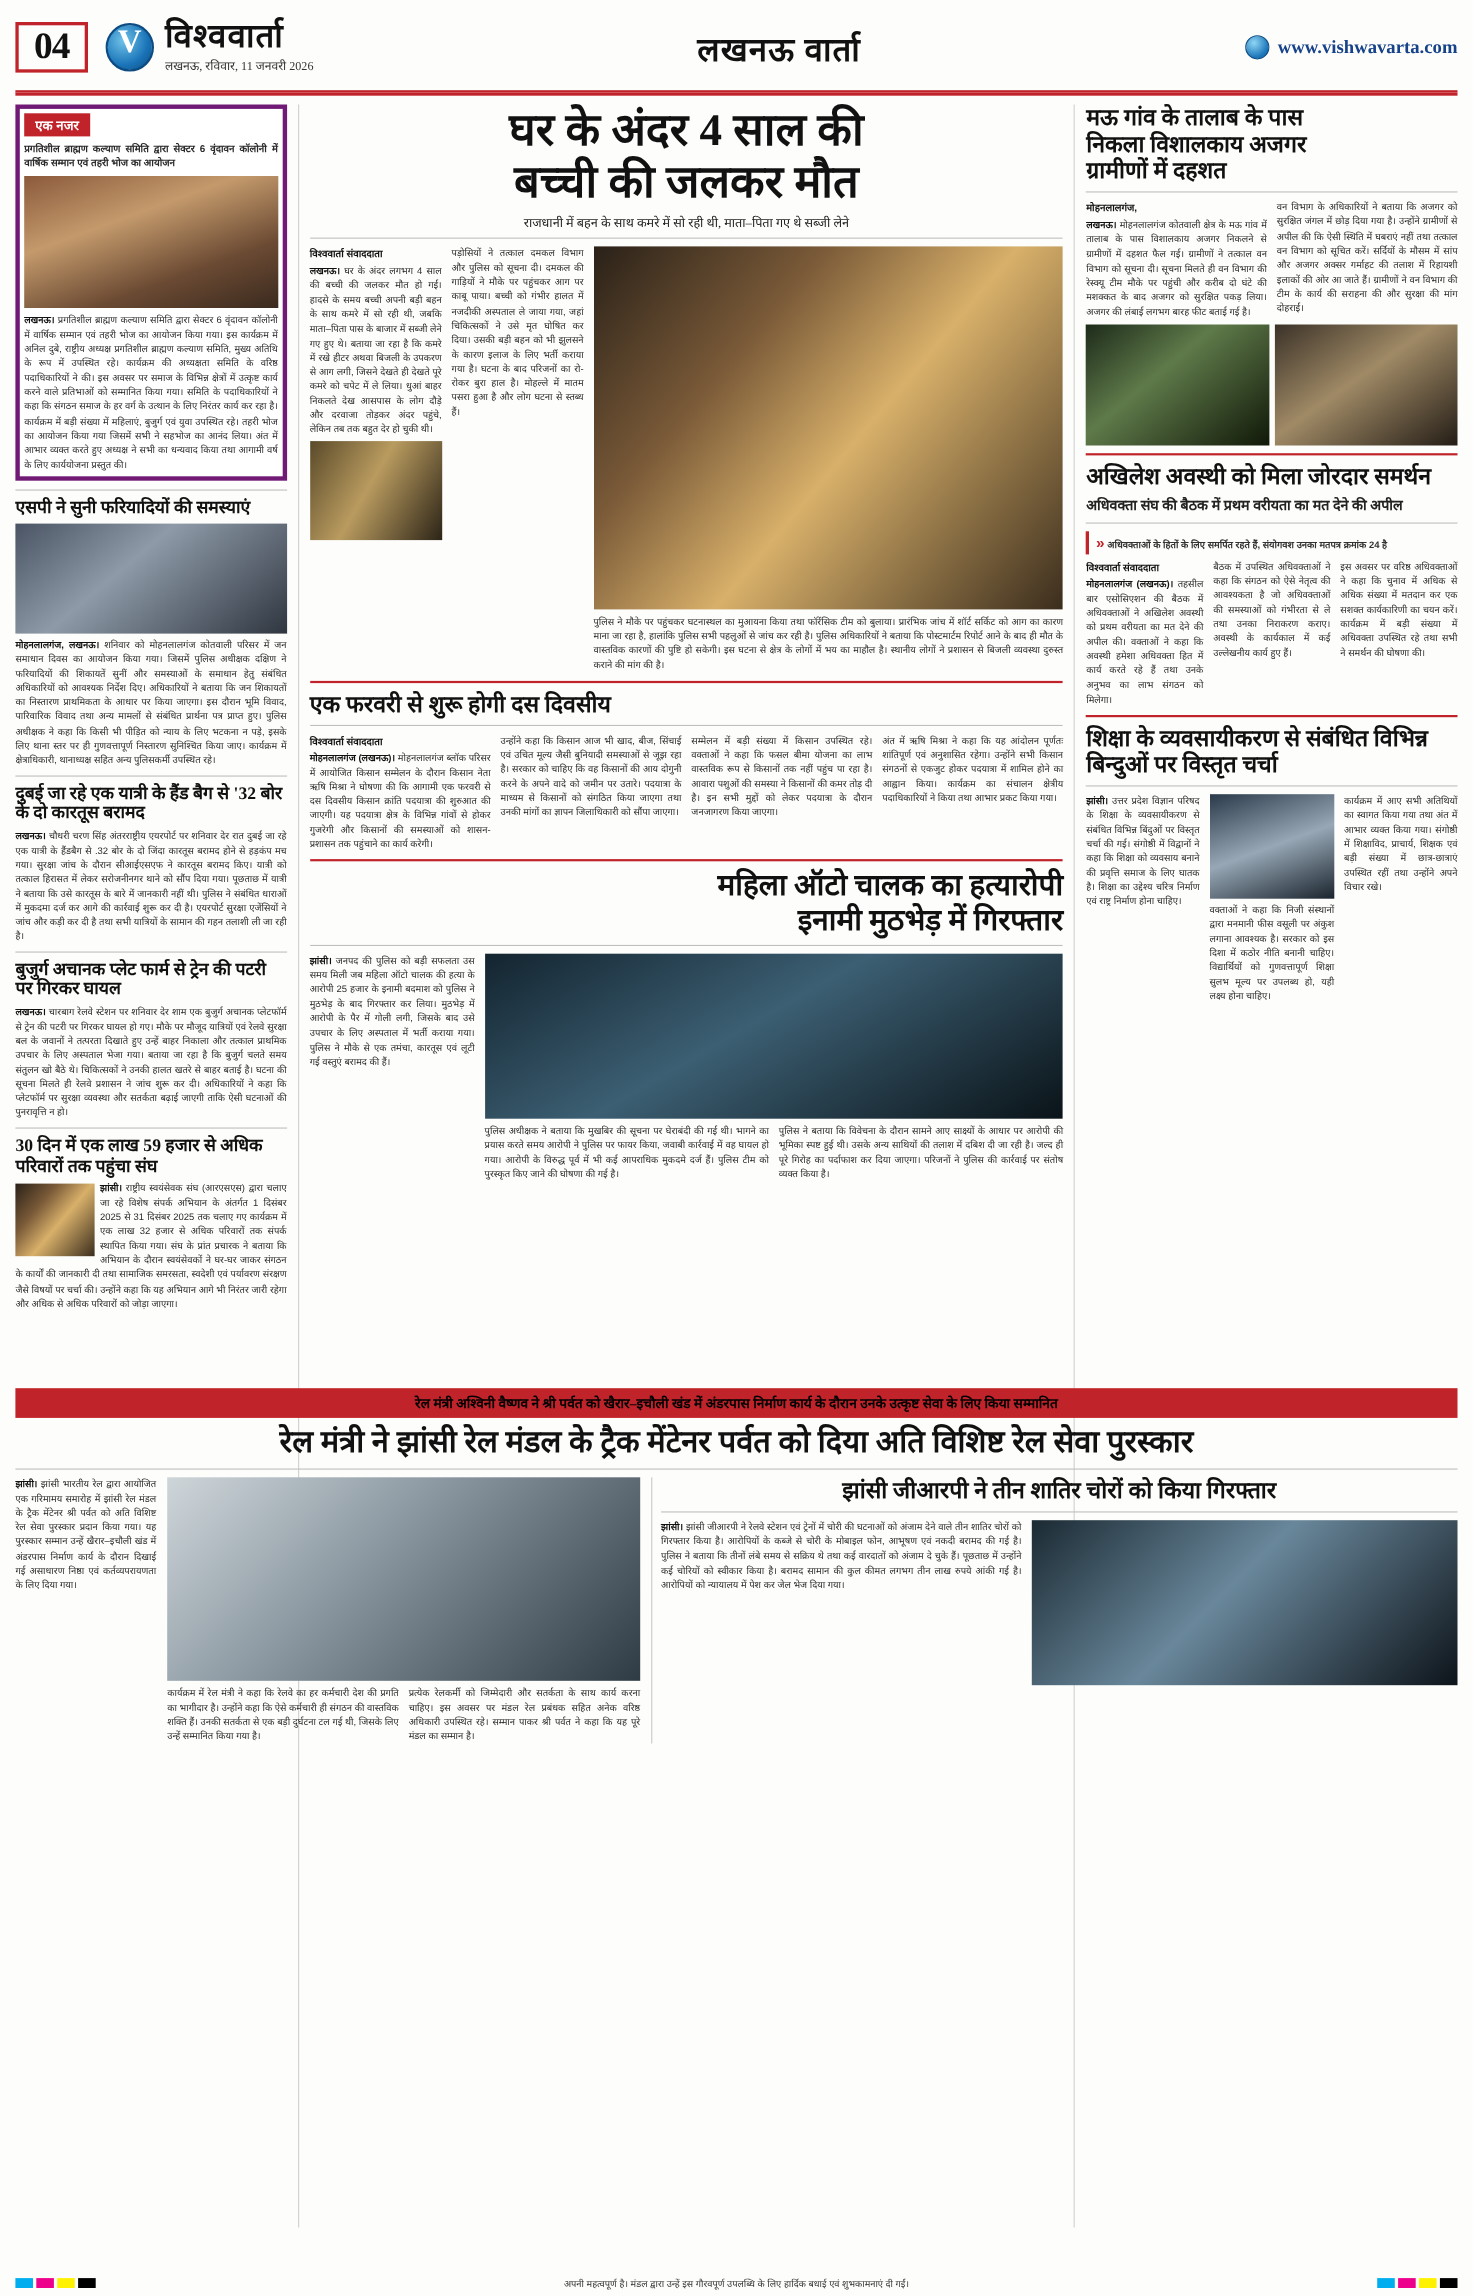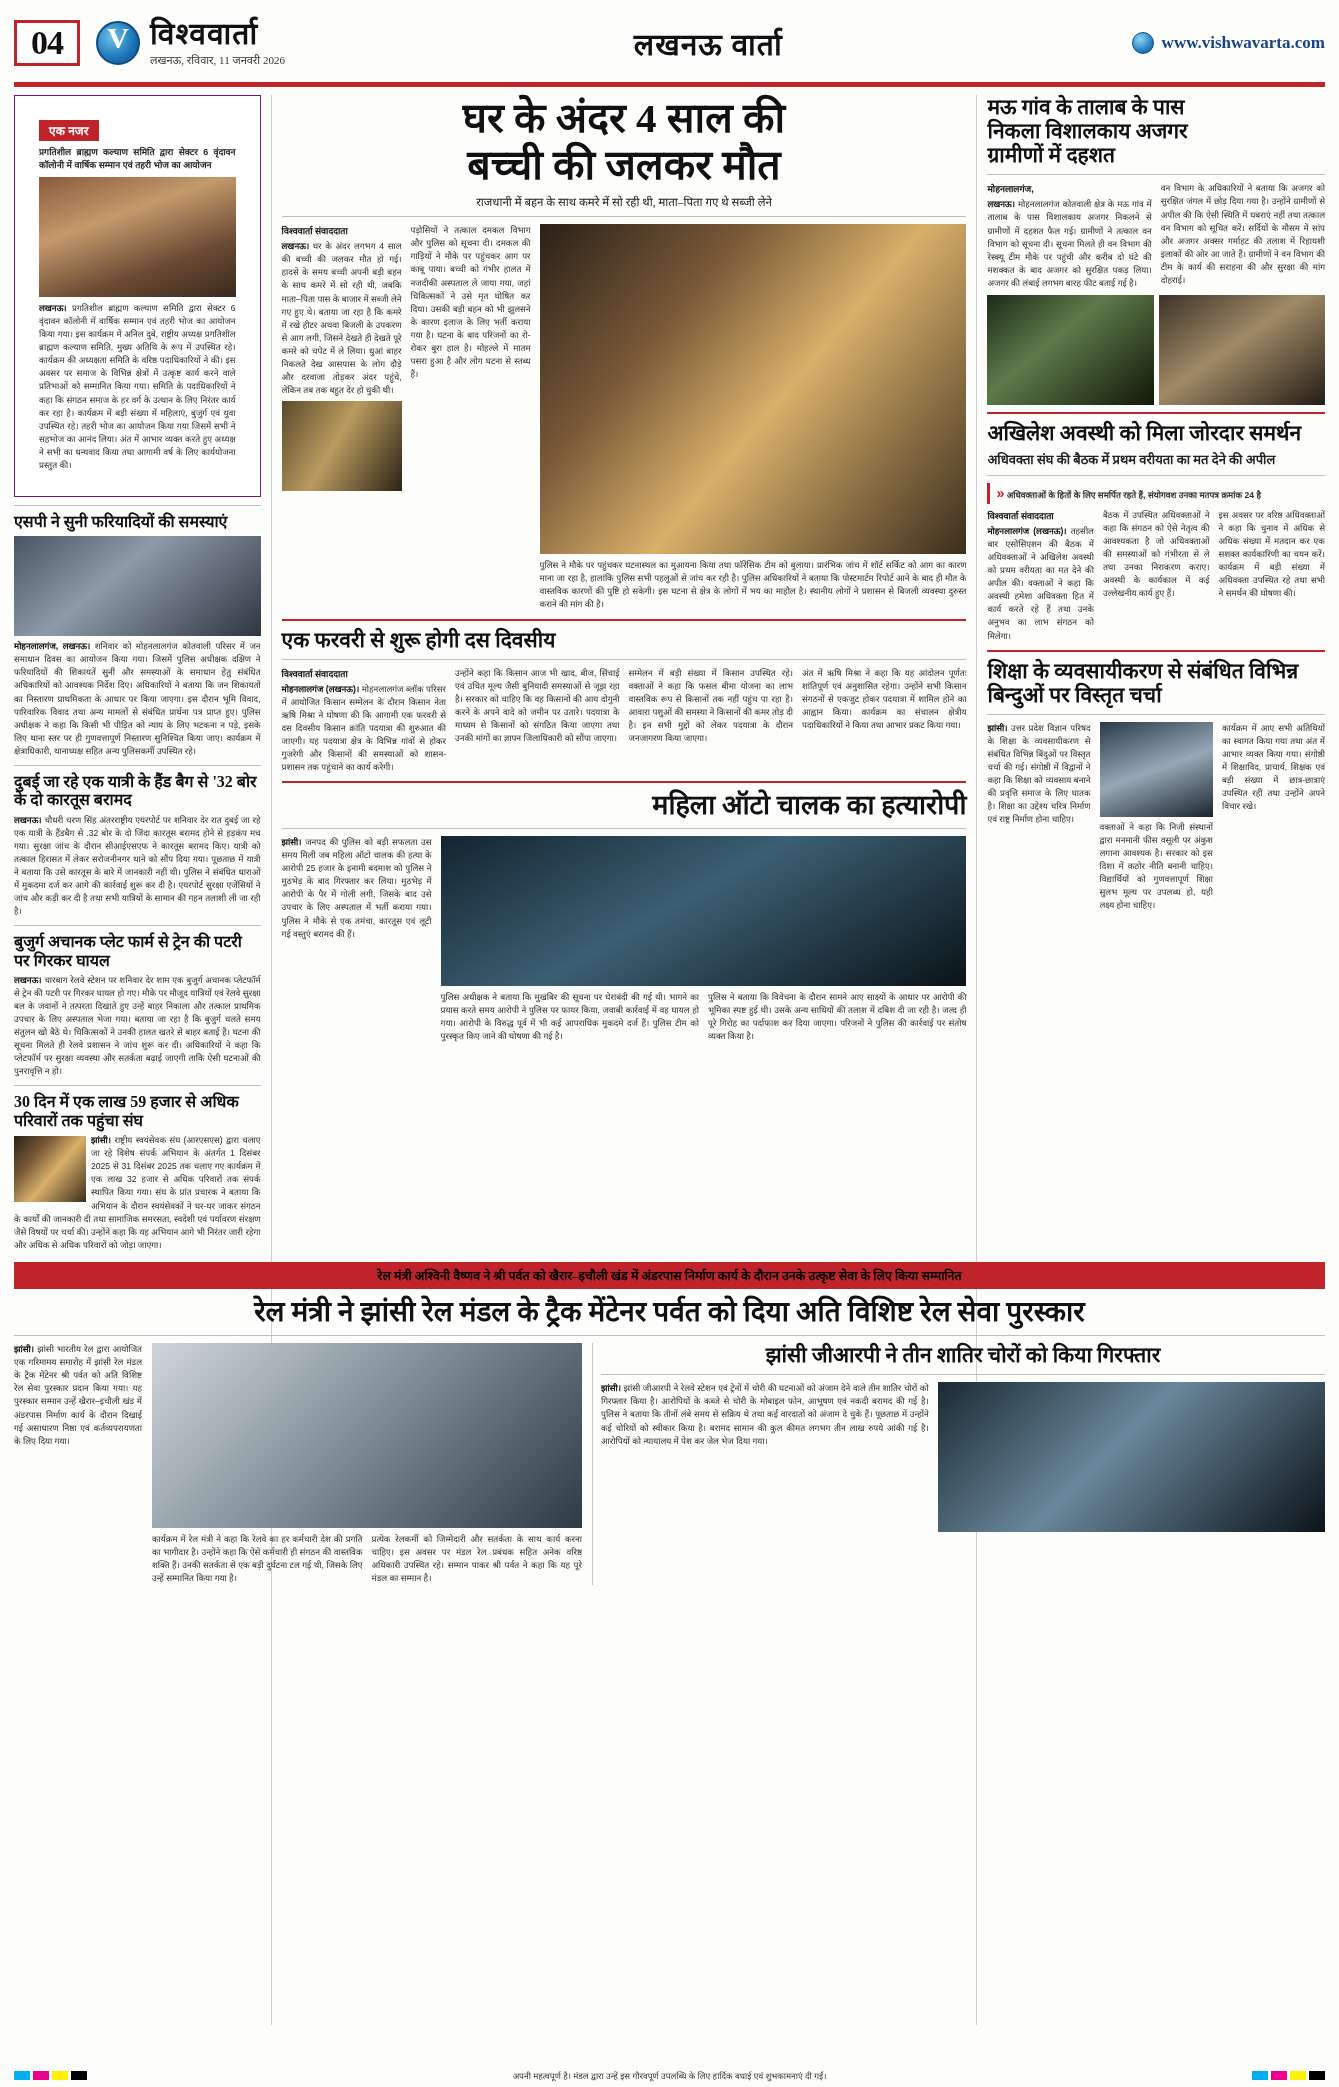--- a/index.html
+++ b/index.html
@@ -56,21 +56,21 @@
     border:1px solid #0d4c82;
   }
   
   .body-wrap { display:flex; gap:10px; margin-top:8px; height:1930px; }
   .col { }
   .col-left { width:252px; }
   .col-mid  { width:700px; }
   .col-right { width:345px; }
   .rule-v { width:1px; background:#cfcfcf; }
 
-  .box { border:1px solid #701a75; padding:24px; margin-bottom:8px; background:#fff; }
+  .box { border:4px solid #701a75; padding:4px; margin-bottom:8px; background:#fff; }
   .tag {
     display:inline-block; background:#c0232a; color:#fff; font-size:12px;
     font-weight:bold; padding:2px 10px; margin-bottom:5px;
   }
   .hl {
     font-family:"Liberation Serif", serif; font-weight:bold; line-height:1.15;
     color:#111;
   }
   .hl-xl { font-size:41px; text-align:center; }
   .hl-lg { font-size:27px; }
@@ -235,20 +235,21 @@
             <div class="txt">सम्मेलन में बड़ी संख्या में किसान उपस्थित रहे। वक्ताओं ने कहा कि फसल बीमा योजना का लाभ वास्तविक रूप से किसानों तक नहीं पहुंच पा रहा है। आवारा पशुओं की समस्या ने किसानों की कमर तोड़ दी है। इन सभी मुद्दों को लेकर पदयात्रा के दौरान जनजागरण किया जाएगा।</div>
           </div>
         <div style="flex:1;">
             <div class="txt">अंत में ऋषि मिश्रा ने कहा कि यह आंदोलन पूर्णतः शांतिपूर्ण एवं अनुशासित रहेगा। उन्होंने सभी किसान संगठनों से एकजुट होकर पदयात्रा में शामिल होने का आह्वान किया। कार्यक्रम का संचालन क्षेत्रीय पदाधिकारियों ने किया तथा आभार प्रकट किया गया।</div>
           </div>
       </div>
 
       <div class="hr2"></div>
 
       <div class="hl hl-lg" style="text-align:right;">महिला ऑटो चालक का हत्यारोपी</div>
+      <div class="hl hl-lg" style="text-align:right;">इनामी मुठभेड़ में गिरफ्तार</div>
       <div class="hr"></div>
       <div style="display:flex;gap:9px;">
         <div style="width:150px;">
           <div class="txt">
             <b>झांसी।</b>
             <span>जनपद की पुलिस को बड़ी सफलता उस समय मिली जब महिला ऑटो चालक की हत्या के आरोपी 25 हजार के इनामी बदमाश को पुलिस ने मुठभेड़ के बाद गिरफ्तार कर लिया। मुठभेड़ में आरोपी के पैर में गोली लगी, जिसके बाद उसे उपचार के लिए अस्पताल में भर्ती कराया गया। पुलिस ने मौके से एक तमंचा, कारतूस एवं लूटी गई वस्तुएं बरामद की हैं।</span>
           </div>
         </div>
         <div style="flex:1;">
           <div class="photo ph5" style="height:150px;"></div>

